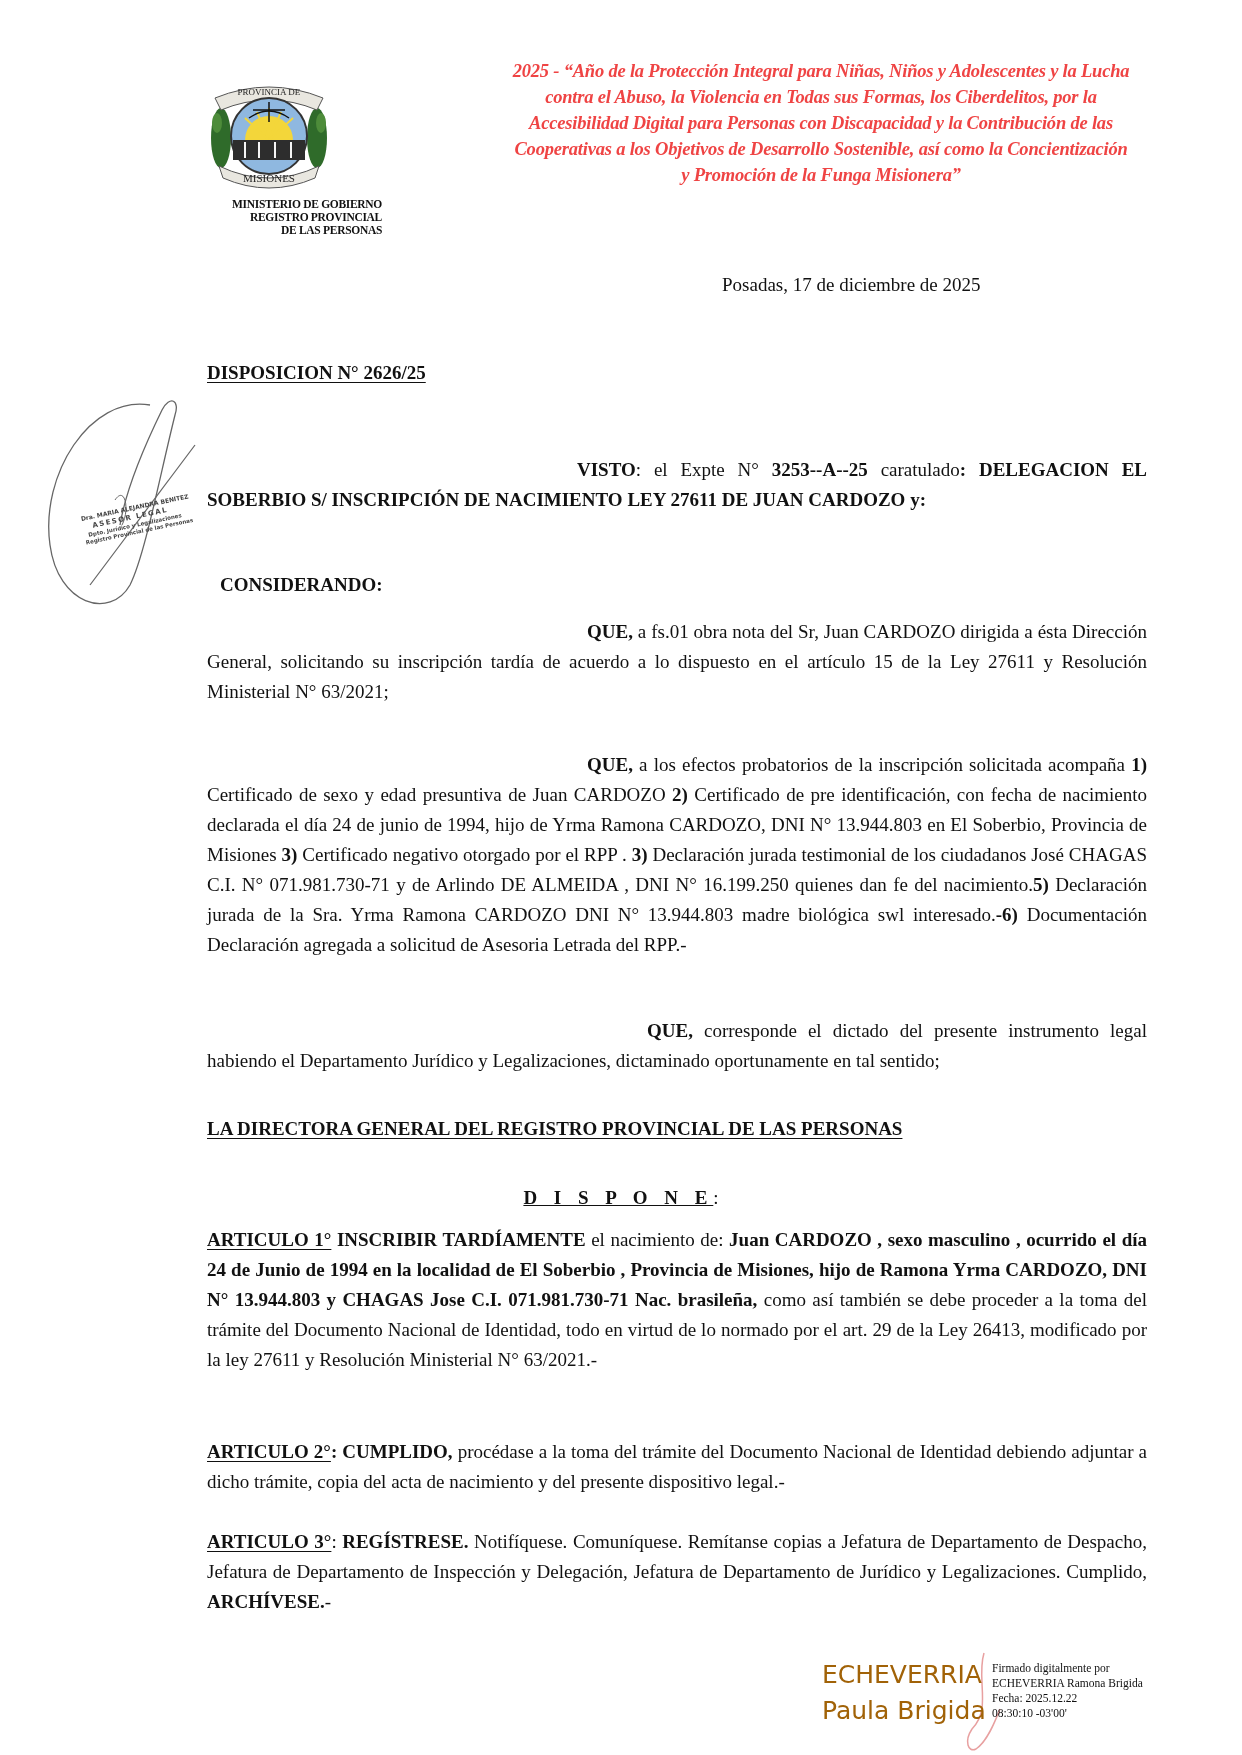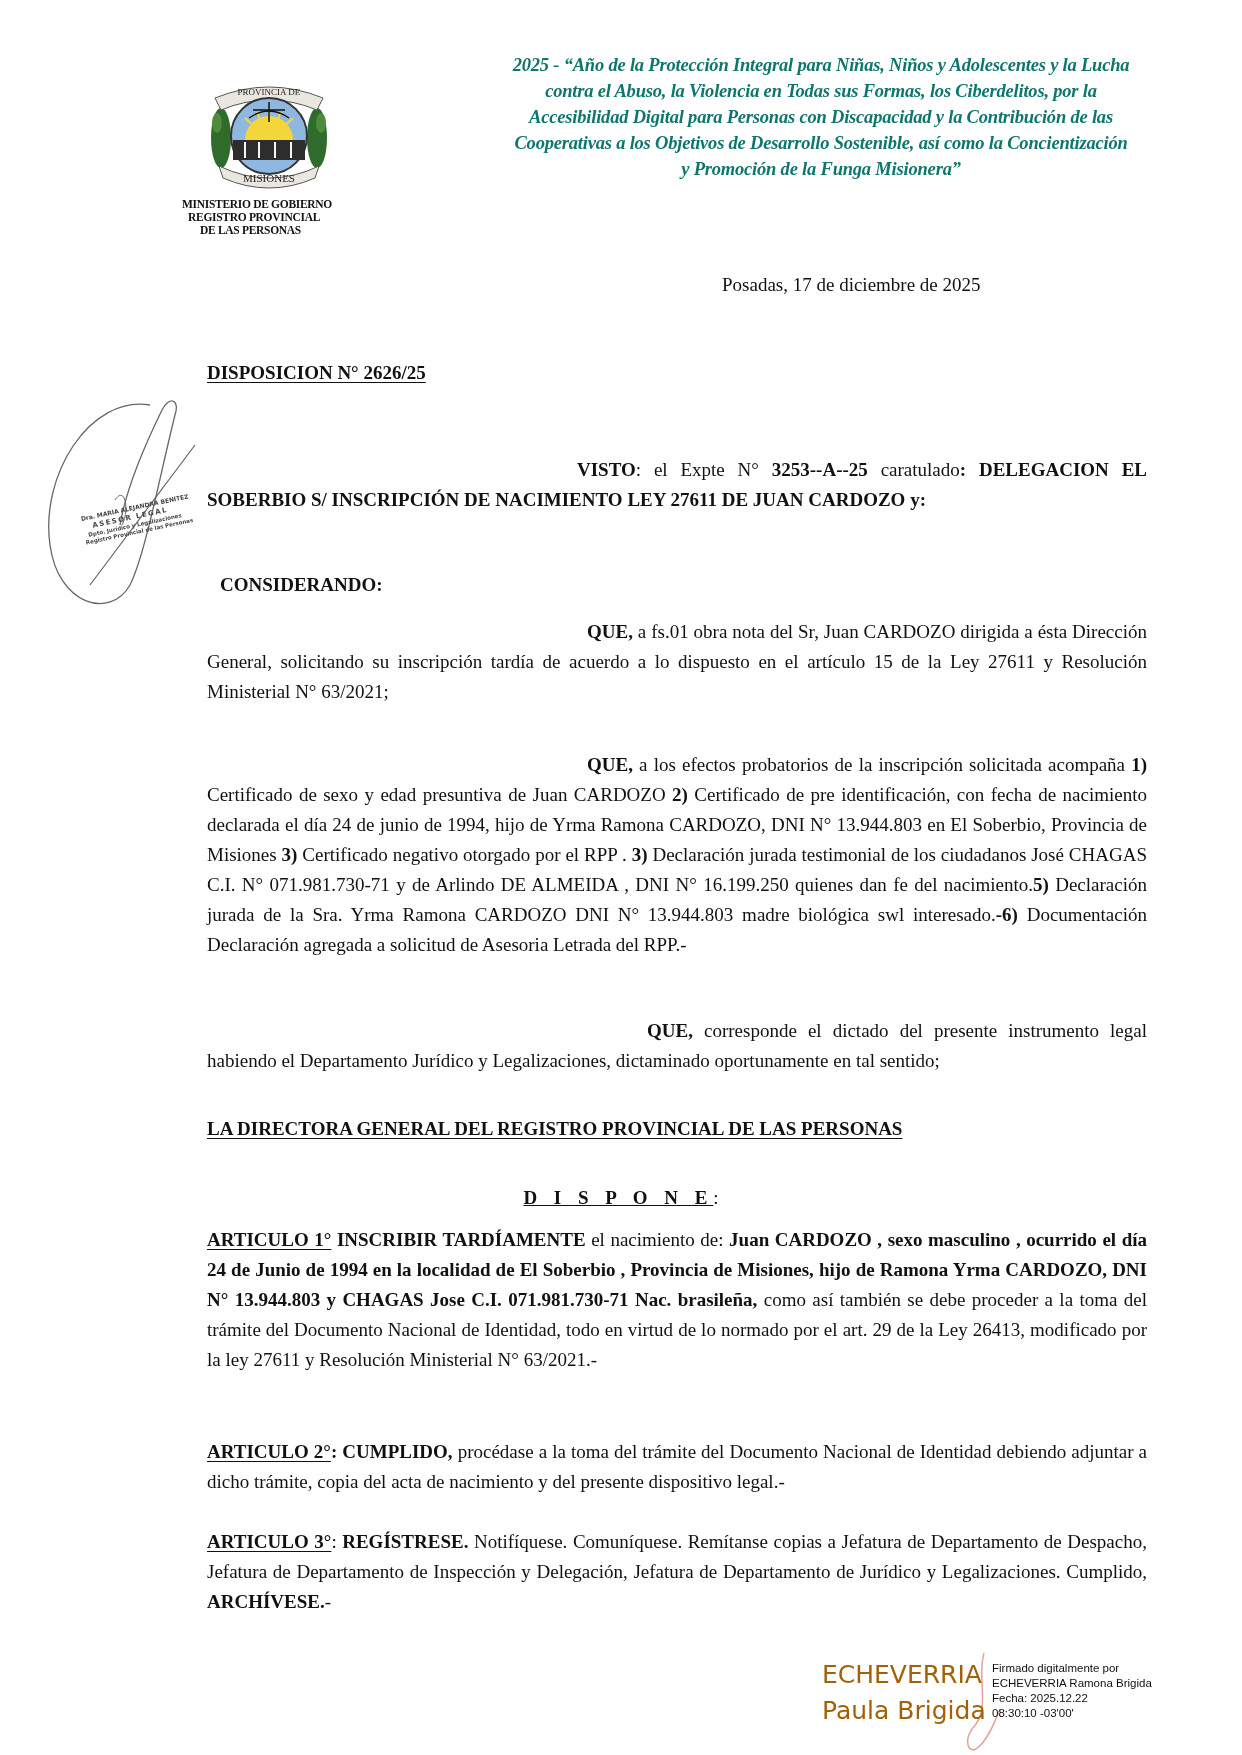--- a/index.html
+++ b/index.html
@@ -1,26 +1,26 @@
 <!DOCTYPE html>
 <html><head>
 <meta charset="utf-8">
 <style>
   html, body { margin: 0; padding: 0; background: #ffffff; }
   body { width: 1242px; height: 1755px; position: relative; overflow: hidden;
          font-family: "Liberation Serif", serif; color: #111; }
   .abs { position: absolute; }
   
   #seal { left: 205px; top: 78px; width: 128px; height: 115px; }
-  #org { left: 182px; top: 198px; width: 200px; font-size: 11.5px; font-weight: bold; line-height: 13px; letter-spacing: -0.3px; }
+  #org { left: 182px; top: 198px; width: 200px; font-size: 11.5px; font-weight: bold; line-height: 13px; letter-spacing: -0.3px; text-align: right; }
   #org div { white-space: nowrap; }
   #org .l2 { padding-left: 6px; }
   #org .l3 { padding-left: 18px; }
-  #motto { left: 452px; top: 52px; width: 738px; text-align: center; font-style: italic; font-weight: bold;
-           font-size: 18.5px; line-height: 26px; color: #0f766e; letter-spacing: -0.2px; }
+  #motto { left: 452px; top: 58px; width: 738px; text-align: center; font-style: italic; font-weight: bold;
+           font-size: 18.5px; line-height: 26px; color: #ef4444; letter-spacing: -0.2px; }
   #date { left: 722px; top: 274px; font-size: 19px; }
   
   .txt { font-size: 19px; line-height: 30px; }
   .para { position: absolute; left: 207px; width: 940px; text-align: justify; }
   .b { font-weight: bold; }
   .u { text-decoration: underline; text-underline-offset: 3px; }
   #dispTitle { left: 207px; top: 362px; font-size: 19px; font-weight: bold; }
   #visto { top: 455px; }
   #considerando { left: 220px; top: 574px; font-size: 19px; font-weight: bold; text-align: center; }
   #que1 { top: 617px; }
@@ -31,21 +31,21 @@
   #dispone .sp { font-weight: bold; text-decoration: underline; letter-spacing: 6px; }
   #art1 { top: 1225px; }
   #art2 { top: 1437px; }
   #art3 { top: 1527px; }
   .indent { display: inline-block; }
   
   #stamp { left: 30px; top: 385px; width: 180px; height: 240px; }
   
   #digsig { left: 822px; top: 1655px; width: 420px; height: 100px; }
   #digName { position: absolute; left: 0; top: 2px; font-family: "DejaVu Sans", sans-serif; font-size: 25px; line-height: 36px; color: #a16207; }
-  #digInfo { position: absolute; left: 170px; top: 6px; font-family: Liberation Sans, sans-serif; font-size: 11.5px; line-height: 15px; color: #111; }
+  #digInfo { position: absolute; left: 170px; top: 6px; font-family: Liberation Serif, serif; font-size: 11.5px; line-height: 15px; color: #111; }
   #digMark { position: absolute; left: 140px; top: -6px; width: 40px; height: 110px; }
 </style>
 </head>
 <body>
 
 <div id="seal" class="abs">
   <svg width="128" height="115" viewBox="0 0 128 115">
 
     <ellipse cx="16" cy="60" rx="10" ry="30" fill="#2f6b2a"></ellipse>
     <ellipse cx="112" cy="60" rx="10" ry="30" fill="#2f6b2a"></ellipse>

